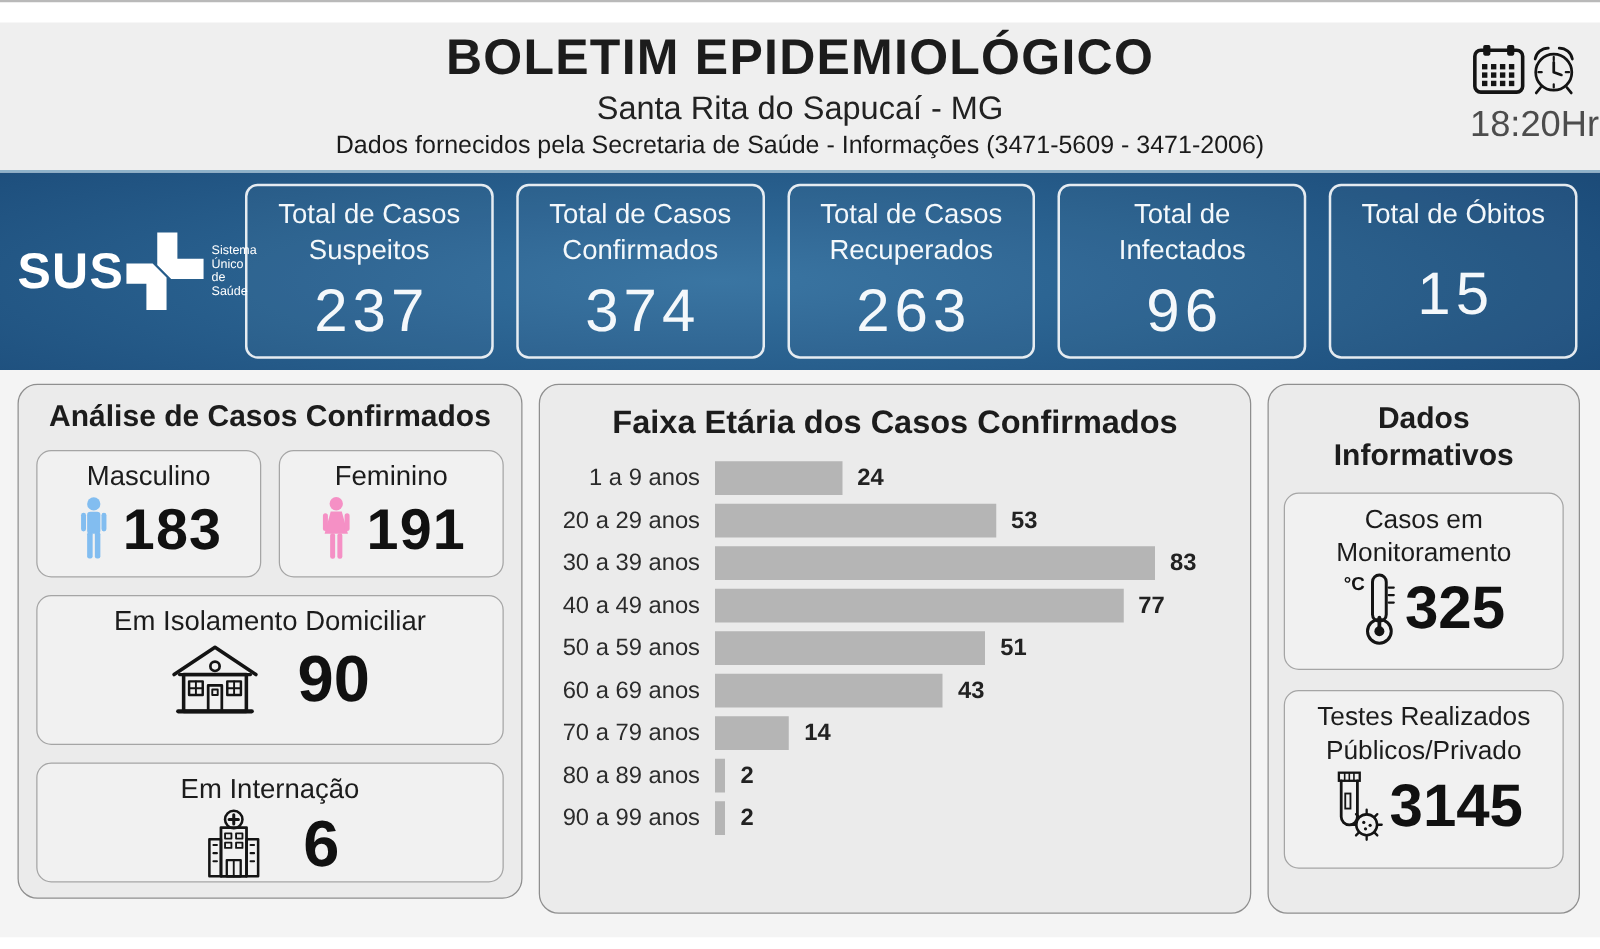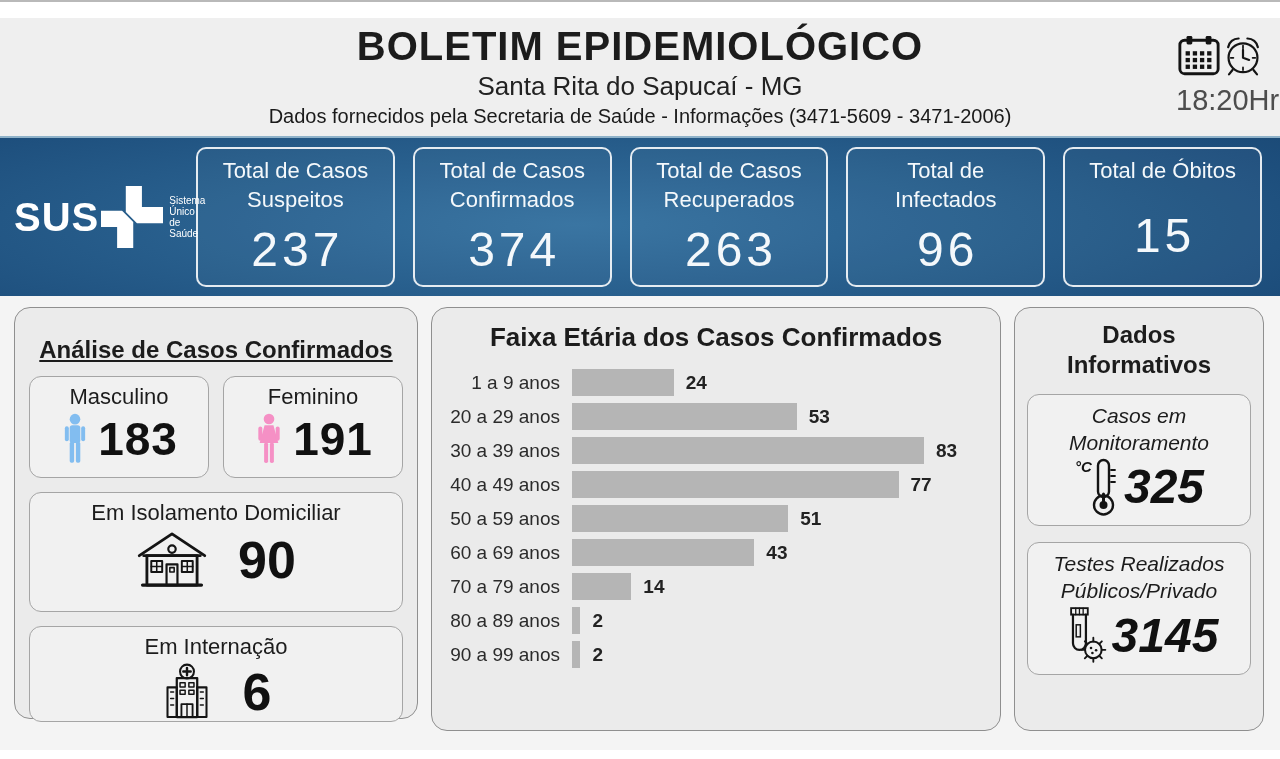--- a/index.html
+++ b/index.html
@@ -31,21 +31,21 @@
   .stat-label { font-size:22px; line-height:1.32; text-align:center; padding:7px 6px 0; }
   .stat-value-wrap { flex:1; display:flex; align-items:center; justify-content:center; }
   .stat-value { font-size:48px; letter-spacing:4px; padding-left:4px;text-align:right; }
 
   
   main { height:440px; background:#f4f4f4; display:flex; gap:13px; padding:11px 16px 0 14px; }
   .panel { background:#ebebeb; border:1px solid #8f8f8f; border-radius:16px; }
   .panel h2 { font-size:24px; font-weight:bold; text-align:center; color:#1c1c1c; }
 
   .left-panel { width:404px; height:412px; padding:10px 14px; }
-  .left-panel h2 { margin:18px 0 12px;text-decoration:underline; }
+  .left-panel h2 { margin:2px 0 12px; }
   .gender-row { display:flex; gap:14px; }
   .card { background:#f1f1f1; border:1px solid #a5a5a5; border-radius:12px; }
   .gender-card { flex:1; height:102px; }
   .card-label { font-size:22px; text-align:center; margin-top:7px; color:#1c1c1c; }
   .card-value-row { display:flex; align-items:center; justify-content:center; gap:8px; margin-top:2px; }
   .big-num { font-size:46px; font-weight:bold; letter-spacing:1px; color:#111; }
   .wide-card { margin-top:14px; }
   .iso-card { height:120px; }
   .hosp-card { height:96px; }
   .wide-card .card-value-row { gap:30px; }
@@ -53,21 +53,21 @@
 
   .chart-panel { flex:1; height:424px; padding:10px 16px; }
   .chart-panel h2 { font-size:26px; margin:4px 0 16px; }
   .chart-row { display:flex; align-items:center; margin-bottom:7px; }
   .chart-label { width:124px; text-align:right; padding-right:12px; font-size:19px; color:#2b2b2b; flex:0 0 auto; }
   .chart-bar { height:27px; background:#b5b5b5; flex:0 0 auto; }
   .chart-value { font-size:19px; font-weight:bold; color:#222; margin-left:12px; }
 
   .right-panel { width:250px; height:424px; padding:8px 12px; }
   .right-panel h2 { line-height:1.25; margin:4px 0 14px; }
-  .info-card { margin-bottom:16px; padding-bottom:8px;font-style:italic; }
+  .info-card { margin-bottom:16px; padding-bottom:18px; }
   .info-card .card-label { font-size:21px; line-height:1.3; }
   .info-card .card-value-row { gap:2px; margin-top:0; }
   .info-num { font-size:48px; font-weight:bold; color:#111; }
 
   
   .footer-gray { height:14px; background:#f4f4f4; }
   .footer-white { height:15px; background:#ffffff; }
 
   svg { display:block; }
 </style>

